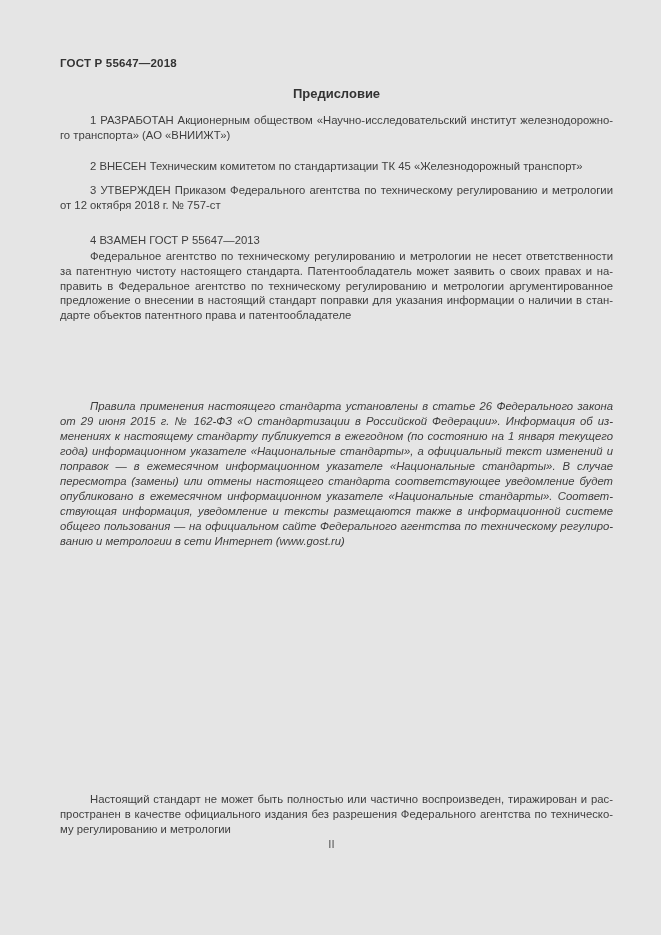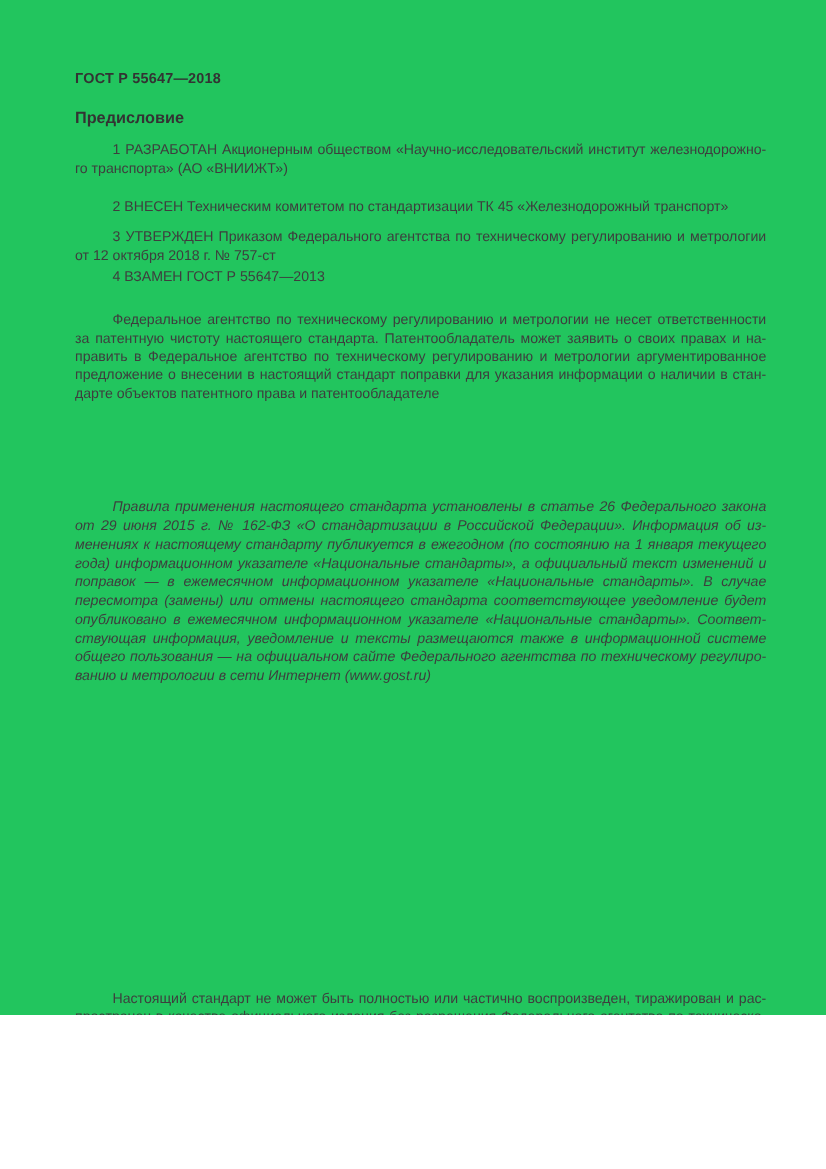--- a/index.html
+++ b/index.html
@@ -3,57 +3,58 @@
 <meta charset="utf-8">
 <style>
   html, body {
     margin: 0;
     padding: 0;
     background: #ffffff;
   }
   .page {
     position: relative;
     width: 661px;
-    height: 812px;
-    background: #22c55e;
+    height: 935px;
+    background: #e5e5e5;
     font-family: "Liberation Sans", "DejaVu Sans", sans-serif;
     color: #3e3e3e;
     overflow: hidden;
   }
   .block {
     position: absolute;
     left: 60px;
     width: 553px;
     margin: 0;
   }
   .doc-code {
     top: 57px;
     font-size: 11.5px;
     font-weight: bold;
     color: #333333;
     letter-spacing: 0.2px;
   }
   .title {
     top: 86px;
+    text-align: center;
     font-size: 13px;
     font-weight: bold;
     color: #333333;
   }
   .para {
     font-size: 11.3px;
     line-height: 14.8px;
     text-align: justify;
     text-indent: 30px;
     hyphens: manual;
     -webkit-hyphens: manual;
   }
   .item-1 { top: 113px; }
   .item-2 { top: 159px; }
   .item-3 { top: 183px; }
-  .item-4 { top: 215px; }
+  .item-4 { top: 233px; }
   .liability { top: 249px; }
   .rules {
     top: 355px;
     font-style: italic;
     line-height: 15px;
     margin-top: 44px;
   }
   .copyright {
     top: 765px;
     font-size: 11.3px;

